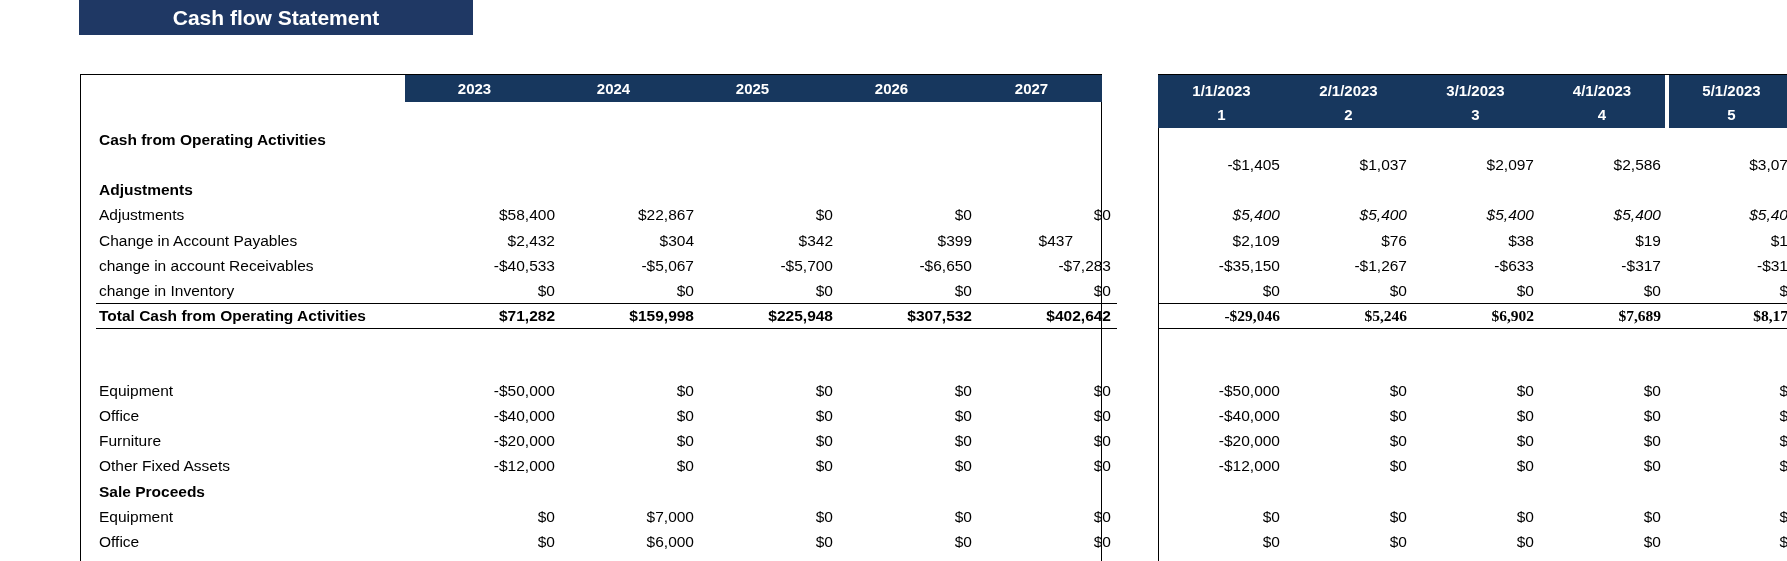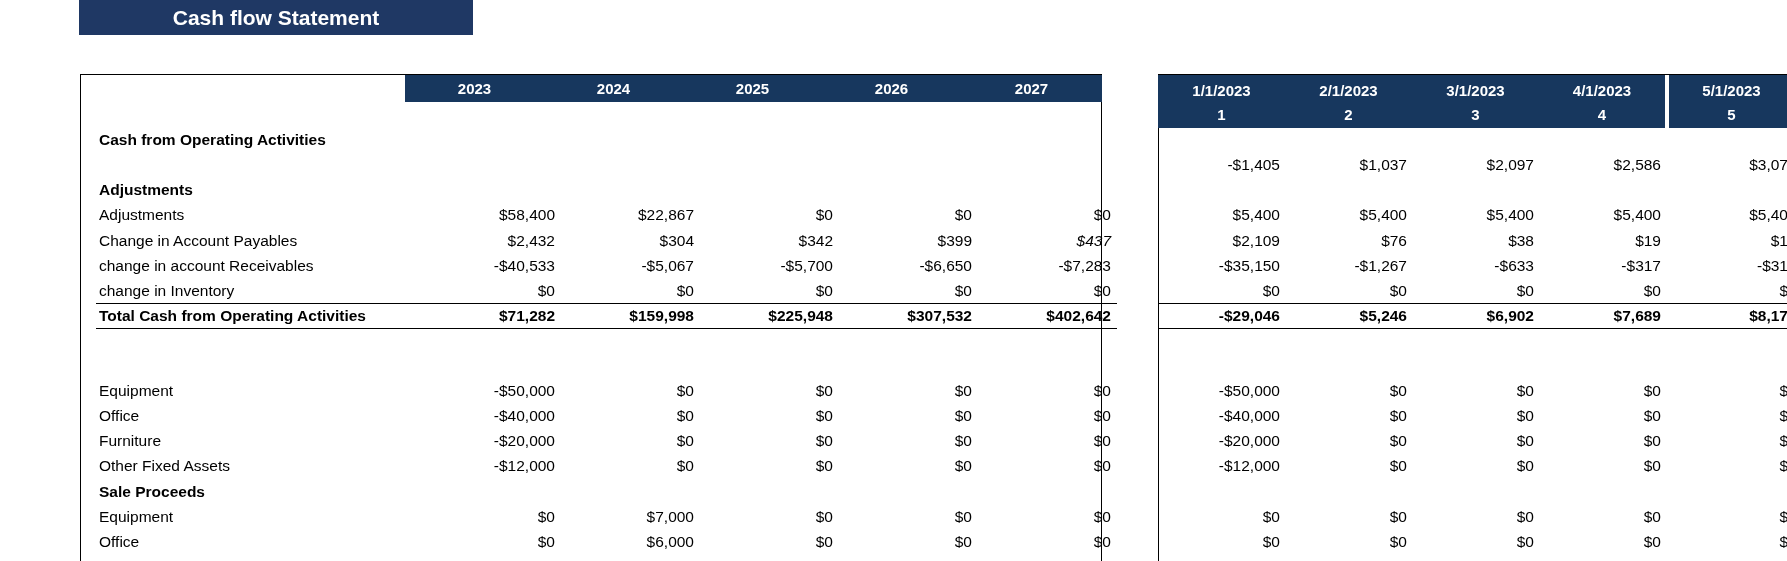--- a/index.html
+++ b/index.html
@@ -85,21 +85,21 @@
           <div class="cell num" style="left: 603px; width: 139px;">$0</div>
           <div class="cell num" style="left: 742px; width: 139px;">$0</div>
           <div class="cell num" style="left: 881px; width: 139px;">$0</div>
         </div>
         <div class="trow" style="top: 125.5px; width: 1021px;">
           <div class="cell label" style="left: 0px; width: 325px;">Change in Account Payables</div>
           <div class="cell num" style="left: 325px; width: 139px;">$2,432</div>
           <div class="cell num" style="left: 464px; width: 139px;">$304</div>
           <div class="cell num" style="left: 603px; width: 139px;">$342</div>
           <div class="cell num" style="left: 742px; width: 139px;">$399</div>
-          <div class="cell num" style="left: 881px; width: 139px; font-style: italic;">$437</div>
+          <div class="cell num" style="left: 843px; width: 139px;">$437</div>
         </div>
         <div class="trow" style="top: 150.6px; width: 1021px;">
           <div class="cell label" style="left: 0px; width: 325px;">change in account Receivables</div>
           <div class="cell num" style="left: 325px; width: 139px;">-$40,533</div>
           <div class="cell num" style="left: 464px; width: 139px;">-$5,067</div>
           <div class="cell num" style="left: 603px; width: 139px;">-$5,700</div>
           <div class="cell num" style="left: 742px; width: 139px;">-$6,650</div>
           <div class="cell num" style="left: 881px; width: 139px;">-$7,283</div>
         </div>
         <div class="trow bb-thin" style="top: 175.7px; width: 1021px;">
@@ -243,21 +243,21 @@
           <div class="cell num" style="left: 381px; width: 127px;">$2,586</div>
           <div class="cell num" style="left: 508px; width: 127px;">$3,07</div>
         </div>
         <div class="trow bold" style="top: 75.3px; width: 629px;">
           <div class="cell num" style="left: 0px; width: 127px;"></div>
           <div class="cell num" style="left: 127px; width: 127px;"></div>
           <div class="cell num" style="left: 254px; width: 127px;"></div>
           <div class="cell num" style="left: 381px; width: 127px;"></div>
           <div class="cell num" style="left: 508px; width: 127px;"></div>
         </div>
-        <div class="trow" style="top: 100.4px; width: 629px;">
+        <div class="trow" style="top: 100.4px; width: 629px; font-style: italic;">
           <div class="cell num" style="left: 0px; width: 127px;">$5,400</div>
           <div class="cell num" style="left: 127px; width: 127px;">$5,400</div>
           <div class="cell num" style="left: 254px; width: 127px;">$5,400</div>
           <div class="cell num" style="left: 381px; width: 127px;">$5,400</div>
           <div class="cell num" style="left: 508px; width: 127px;">$5,40</div>
         </div>
         <div class="trow" style="top: 125.5px; width: 629px;">
           <div class="cell num" style="left: 0px; width: 127px;">$2,109</div>
           <div class="cell num" style="left: 127px; width: 127px;">$76</div>
           <div class="cell num" style="left: 254px; width: 127px;">$38</div>
@@ -271,21 +271,21 @@
           <div class="cell num" style="left: 381px; width: 127px;">-$317</div>
           <div class="cell num" style="left: 508px; width: 127px;">-$31</div>
         </div>
         <div class="trow bb-thin" style="top: 175.7px; width: 629px;">
           <div class="cell num" style="left: 0px; width: 127px;">$0</div>
           <div class="cell num" style="left: 127px; width: 127px;">$0</div>
           <div class="cell num" style="left: 254px; width: 127px;">$0</div>
           <div class="cell num" style="left: 381px; width: 127px;">$0</div>
           <div class="cell num" style="left: 508px; width: 127px;">$</div>
         </div>
-        <div class="trow bold bb-thick" style="top: 200.8px; width: 629px;">
+        <div class="trow bold bb-thick" style="top: 200.8px; width: 629px; font-family: Liberation Serif, serif;">
           <div class="cell num" style="left: 0px; width: 127px;">-$29,046</div>
           <div class="cell num" style="left: 127px; width: 127px;">$5,246</div>
           <div class="cell num" style="left: 254px; width: 127px;">$6,902</div>
           <div class="cell num" style="left: 381px; width: 127px;">$7,689</div>
           <div class="cell num" style="left: 508px; width: 127px;">$8,17</div>
         </div>
         <div class="trow" style="top: 225.9px; width: 629px;">
           <div class="cell num" style="left: 0px; width: 127px;"></div>
           <div class="cell num" style="left: 127px; width: 127px;"></div>
           <div class="cell num" style="left: 254px; width: 127px;"></div>

